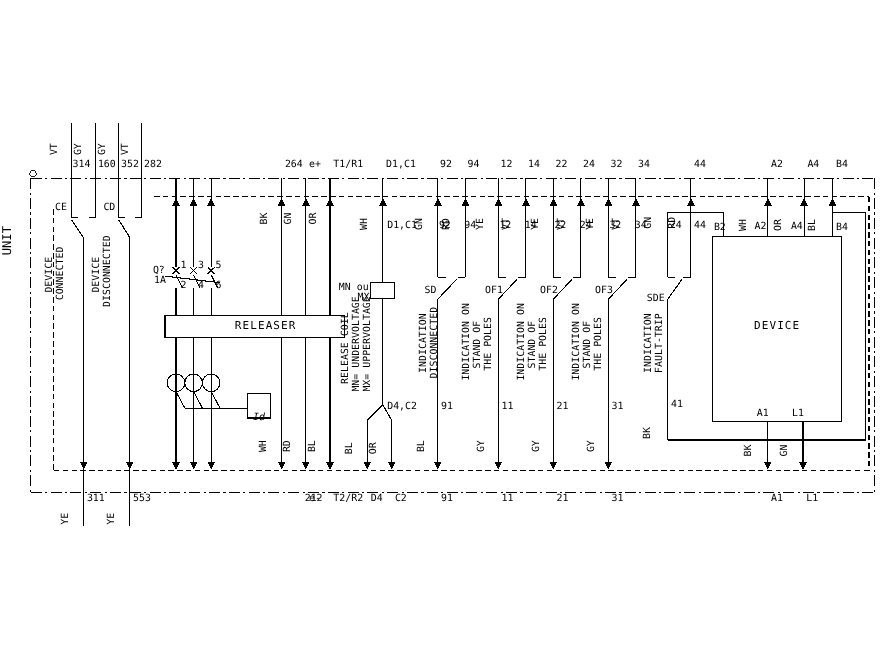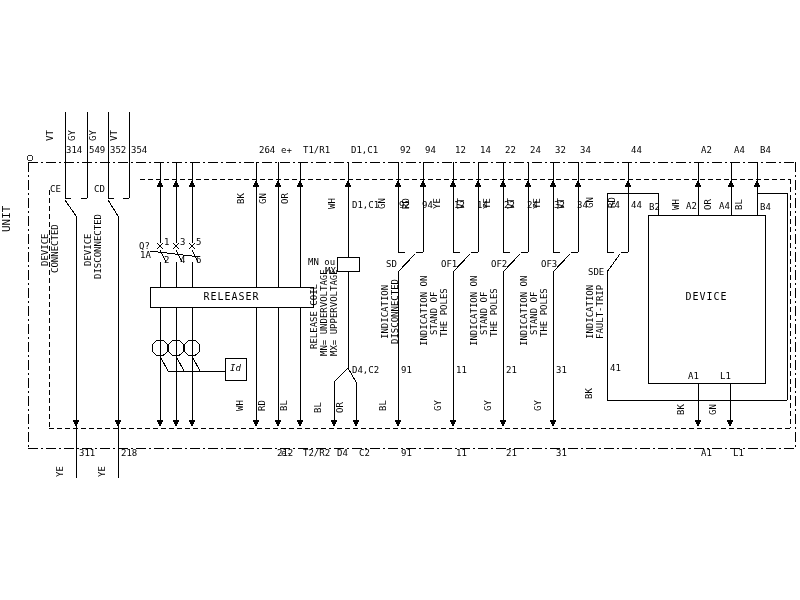--- a/index.html
+++ b/index.html
@@ -80,44 +80,44 @@
 </svg>
 
 <span class="vlbl unitlbl" style="left:1px;top:330px;">WITHDRAWABLE</span>
 <span class="vlbl unitlbl" style="left:12px;top:221px;">UNIT</span>
 
 <span class="vlbl" style="left:55px;top:132px;">VT</span>
 <span class="vlbl" style="left:77px;top:132px;">GY</span>
 <span class="vlbl" style="left:98px;top:132px;">GY</span>
 <span class="vlbl" style="left:119px;top:132px;">VT</span>
 <span class="lbl" style="left:66px;top:146px;">314</span>
-<span class="lbl" style="left:89px;top:146px;">549</span>
+<span class="lbl" style="left:89px;top:146px;">160</span>
 <span class="lbl" style="left:110px;top:146px;">352</span>
-<span class="lbl" style="left:131px;top:146px;">354</span>
+<span class="lbl" style="left:131px;top:146px;">282</span>
 <span class="lbl" style="left:50px;top:185px;">CE</span>
 <span class="lbl" style="left:94px;top:185px;">CD</span>
 <span class="vlbl" style="left:50px;top:257px;">DEVICE</span>
 <span class="vlbl" style="left:60px;top:264px;">CONNECTED</span>
 <span class="vlbl" style="left:93px;top:257px;">DEVICE</span>
 <span class="vlbl" style="left:103px;top:270px;">DISCONNECTED</span>
 <span class="lbl" style="left:79px;top:449px;">311</span>
-<span class="lbl" style="left:121px;top:449px;">218</span>
+<span class="lbl" style="left:121px;top:449px;">553</span>
 <span class="vlbl" style="left:65px;top:468px;">YE</span>
 <span class="vlbl" style="left:107px;top:468px;">YE</span>
 
 <span class="lbl" style="left:139px;top:242px;">Q?</span>
 <span class="lbl" style="left:140px;top:251px;">1A</span>
 <span class="lbl" style="left:164px;top:238px;">1</span>
 <span class="lbl" style="left:180px;top:238px;">3</span>
 <span class="lbl" style="left:196px;top:238px;">5</span>
 <span class="lbl" style="left:164px;top:256px;">2</span>
 <span class="lbl" style="left:180px;top:256px;">4</span>
 <span class="lbl" style="left:196px;top:256px;">6</span>
-<span class="boxlbl" style="left:150px;top:292px;width:163px;text-align:center;">RELEASER</span>
-<span class="lbl it" style="left:230px;top:364px;text-align:center;">Id</span>
+<span class="boxlbl" style="left:160px;top:292px;width:163px;text-align:center;">RELEASER</span>
+<span class="lbl it" style="left:230px;top:376px;text-align:center;">Id</span>
 
 <span class="lbl" style="left:259px;top:146px;">264</span>
 <span class="lbl" style="left:281px;top:146px;">e+</span>
 <span class="lbl" style="left:303px;top:146px;">T1/R1</span>
 <span class="vlbl" style="left:246px;top:195px;">BK</span>
 <span class="vlbl" style="left:268px;top:195px;">GN</span>
 <span class="vlbl" style="left:290px;top:195px;">OR</span>
 <span class="vlbl" style="left:245px;top:402px;">WH</span>
 <span class="vlbl" style="left:267px;top:402px;">RD</span>
 <span class="vlbl" style="left:289px;top:402px;">BL</span>

